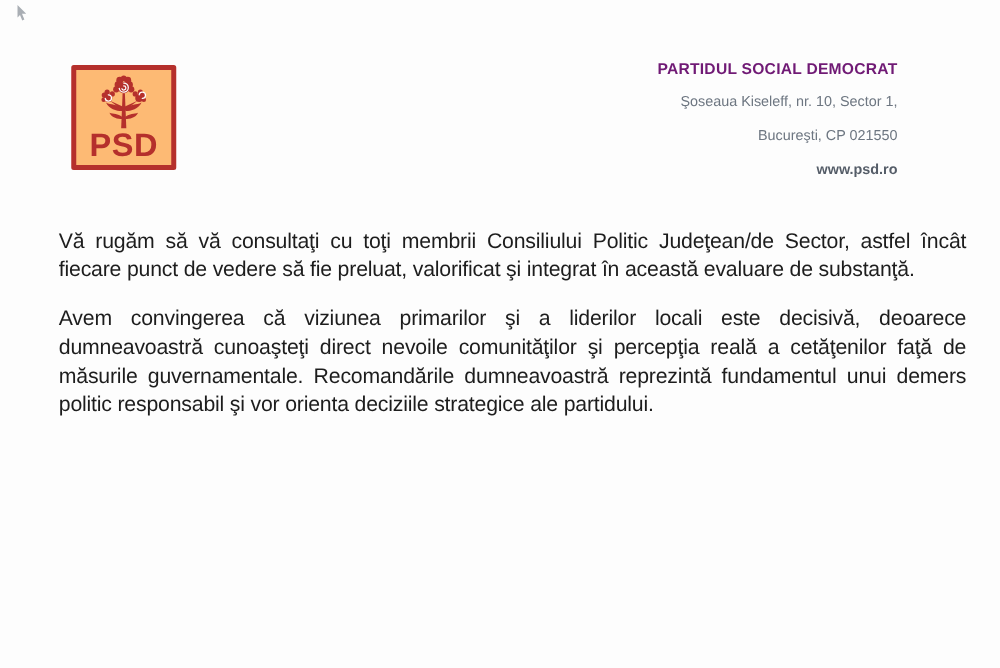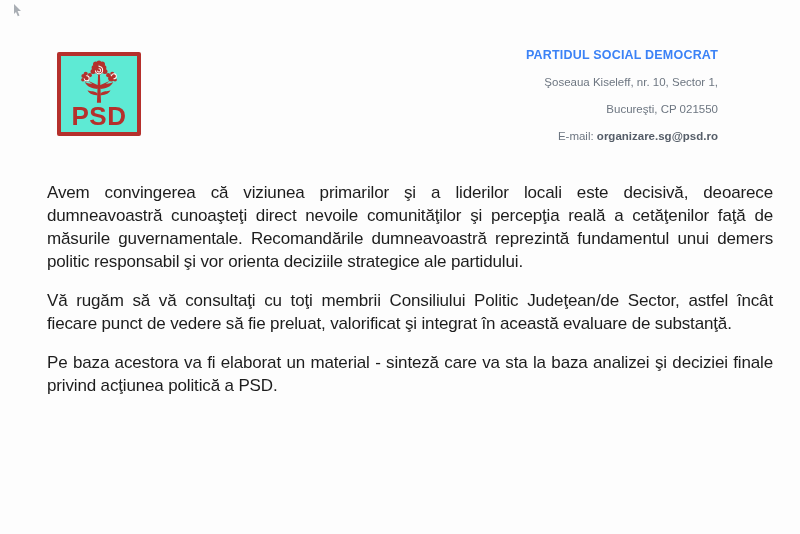--- a/index.html
+++ b/index.html
@@ -29,21 +29,21 @@
     top: 52px;
     width: 84px;
     height: 84px;
     border: 4px solid #b5302c;
     border-radius: 2px;
     box-sizing: border-box;
     display: flex;
     flex-direction: column;
     align-items: center;
     justify-content: flex-start;
-    background: #5eead4;
+    background: #fdba74;
   }
   .logo-rose {
     margin-top: 4px;
     width: 52px;
     height: 44px;
   }
   .logo-text {
     font-weight: bold;
     font-size: 26px;
     line-height: 26px;
@@ -55,21 +55,21 @@
   .letterhead {
     position: absolute;
     top: 48px;
     right: 82px;
     text-align: right;
   }
   .lh-name {
     font-size: 12.5px;
     font-weight: bold;
     letter-spacing: 0.2px;
-    color: #3b82f6;
+    color: #701a75;
     margin-bottom: 11px;
   }
   .lh-line {
     font-size: 11.5px;
     line-height: 14px;
     color: #6d7681;
     margin-top: 13px;
   }
   .lh-bold {
     font-weight: bold;
@@ -142,22 +142,21 @@
         <path d="M77 34.5 a5.5 5.5 0 1 1 5.3 6.3"></path>
       </g>
     </svg>
     <div class="logo-text">PSD</div>
   </div>
 
   <div class="letterhead">
     <div class="lh-name">PARTIDUL SOCIAL DEMOCRAT</div>
     <div class="lh-line">Şoseaua Kiseleff, nr. 10, Sector 1,</div>
     <div class="lh-line">Bucureşti, CP 021550</div>
-    <div class="lh-line"><span>E-mail: </span><span class="lh-bold">organizare.sg@psd.ro</span></div>
+    <div class="lh-line lh-bold">www.psd.ro</div>
   </div>
 
   <div class="body-text">
+    <p>Vă rugăm să vă consultaţi cu toţi membrii Consiliului Politic Judeţean/de Sector, astfel încât fiecare punct de vedere să fie preluat, valorificat şi integrat în această evaluare de substanţă.</p>
     <p>Avem convingerea că viziunea primarilor şi a liderilor locali este decisivă, deoarece dumneavoastră cunoaşteţi direct nevoile comunităţilor şi percepţia reală a cetăţenilor faţă de măsurile guvernamentale. Recomandările dumneavoastră reprezintă fundamentul unui demers politic responsabil şi vor orienta deciziile strategice ale partidului.</p>
-    <p>Vă rugăm să vă consultaţi cu toţi membrii Consiliului Politic Judeţean/de Sector, astfel încât fiecare punct de vedere să fie preluat, valorificat şi integrat în această evaluare de substanţă.</p>
-    <p>Pe baza acestora va fi elaborat un material - sinteză care va sta la baza analizei şi deciziei finale privind acţiunea politică a PSD.</p>
   </div>
 
 </div>
 
 </body></html>

